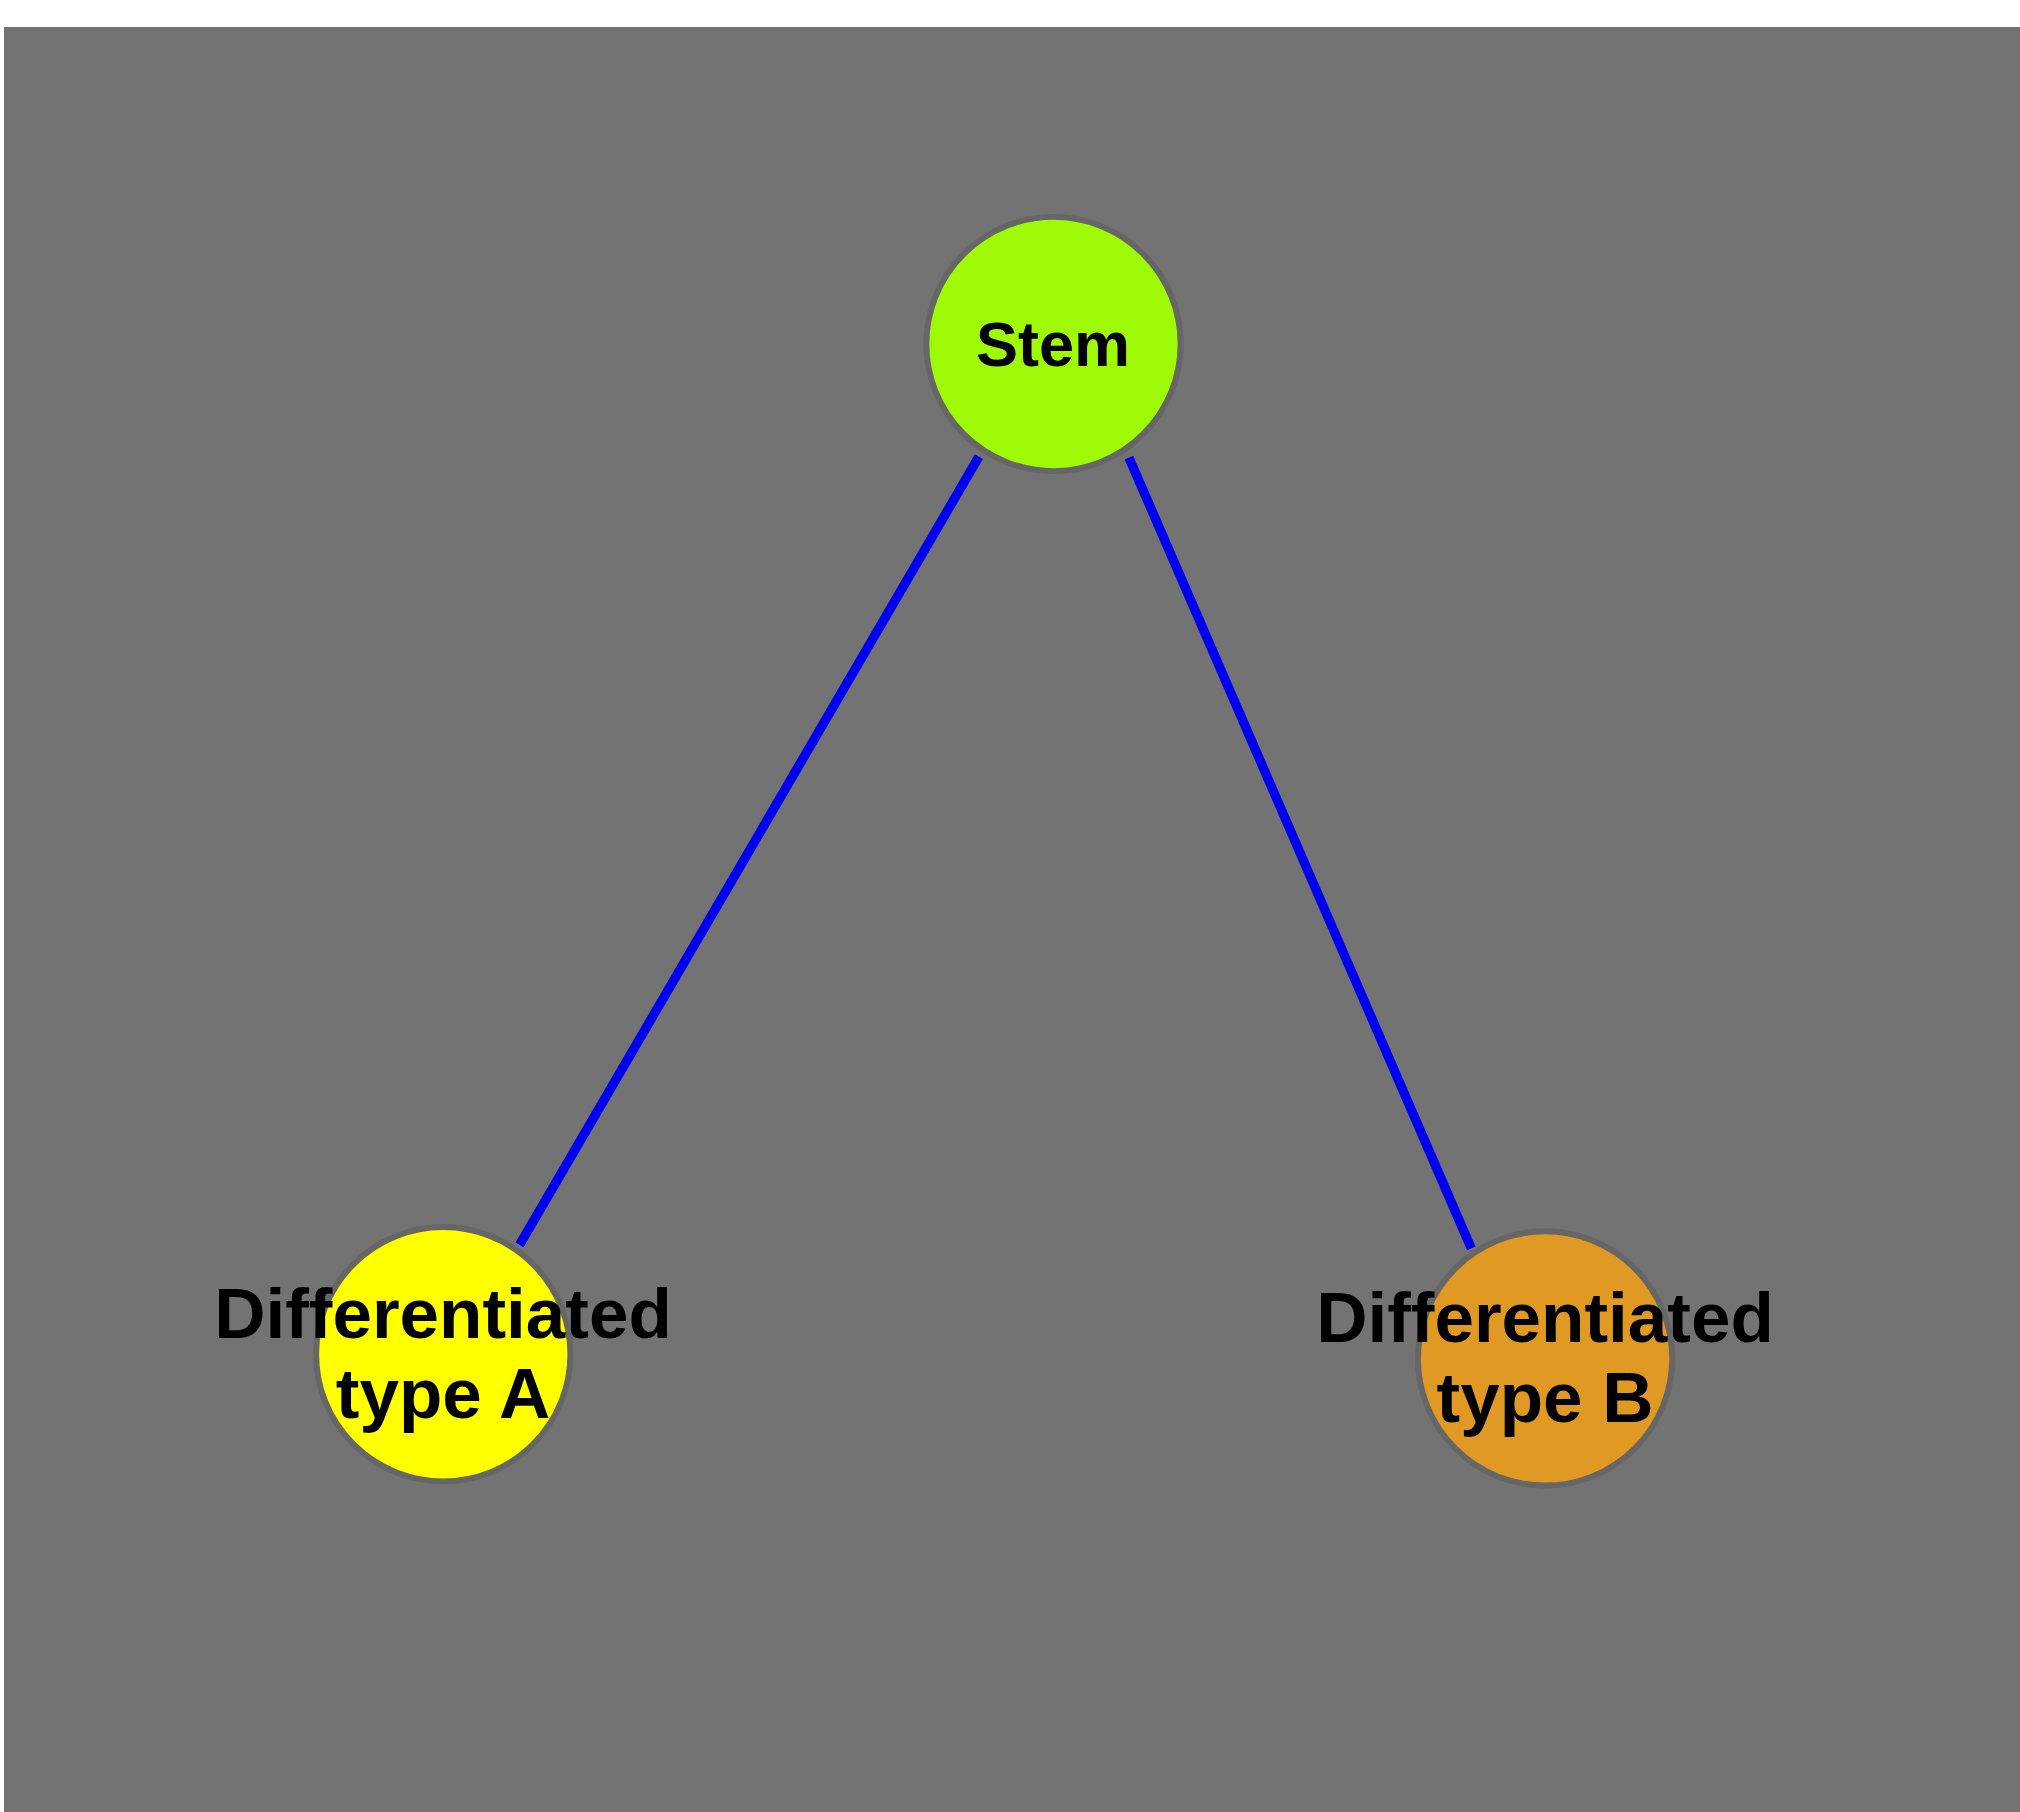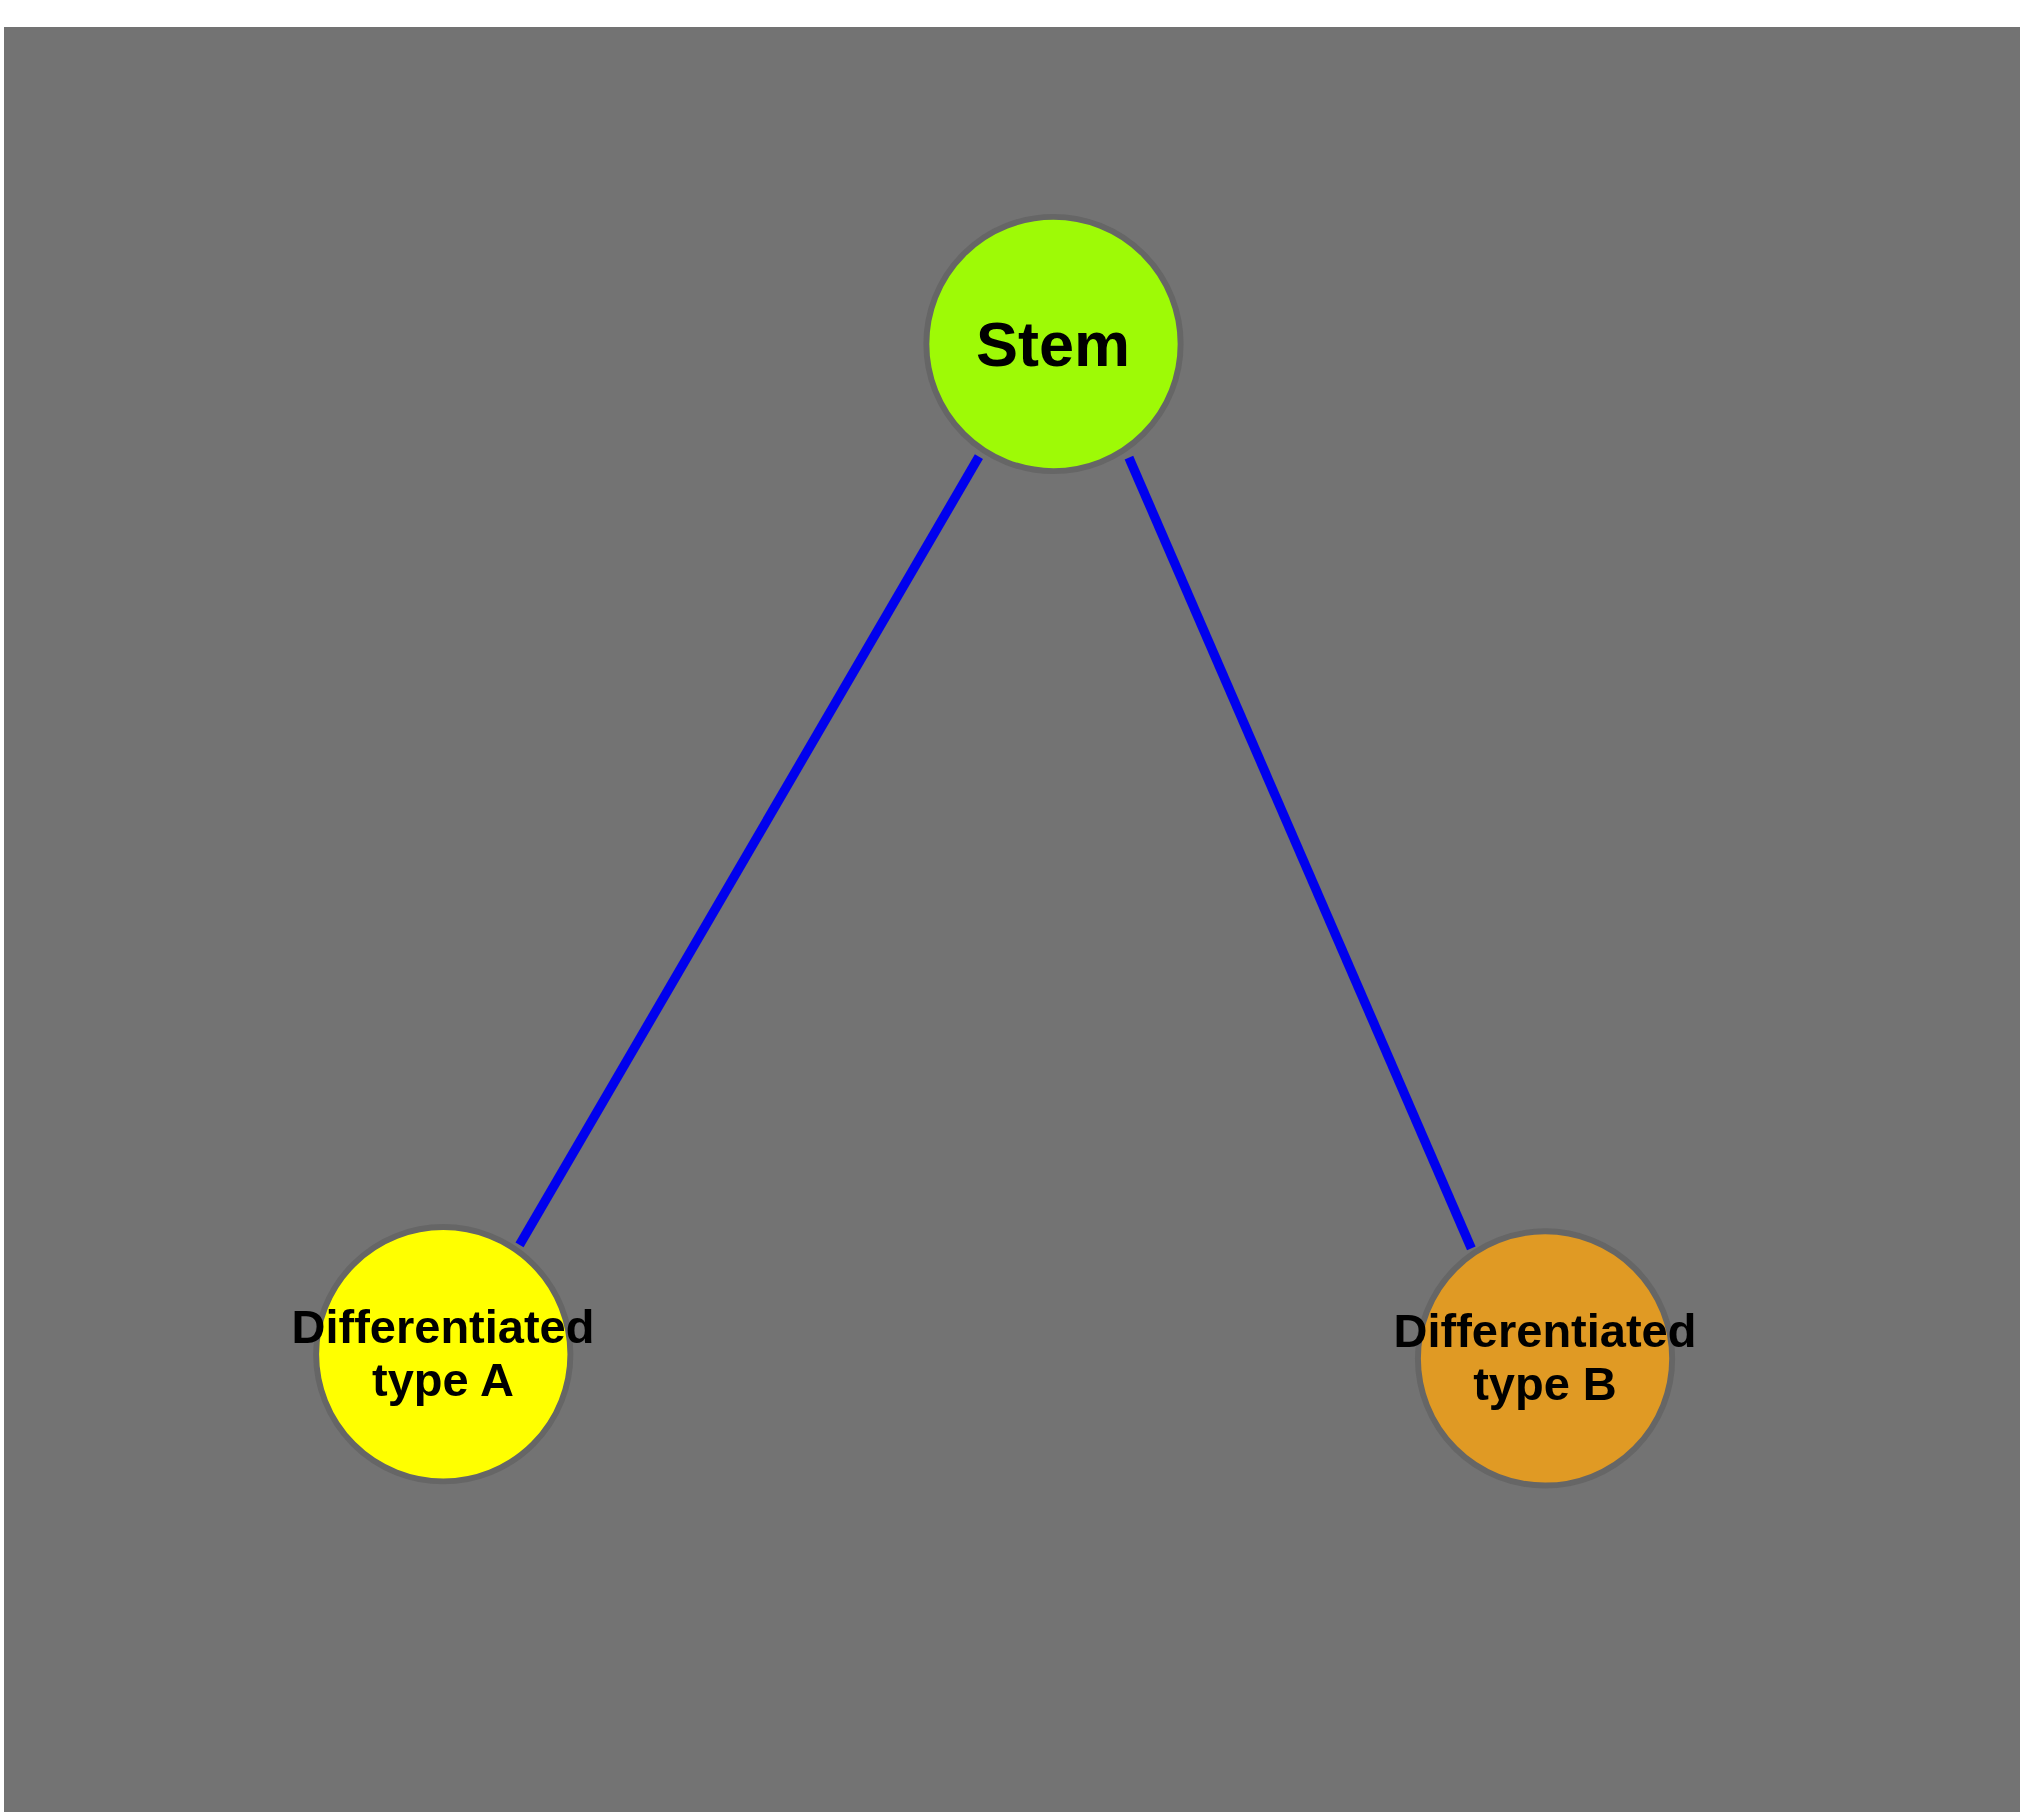--- a/index.html
+++ b/index.html
@@ -40,21 +40,21 @@
     font-family: "Liberation Sans", sans-serif;
     font-weight: bold;
     color: #000000;
     line-height: 1.12;
     pointer-events: none;
   }
   .label-stem {
     font-size: 63px;
   }
   .label-leaf {
-    font-size: 47px;
+    font-size: 71px;
   }
 </style>
 </head>
 <body>
 
 <div id="canvas">
 
   <svg id="graph-svg" viewBox="0 0 2384 2138">
     <g>
       <line x1="1150" y1="507" x2="608" y2="1437" stroke="#0000ee" stroke-width="11" stroke-linecap="butt"></line>

